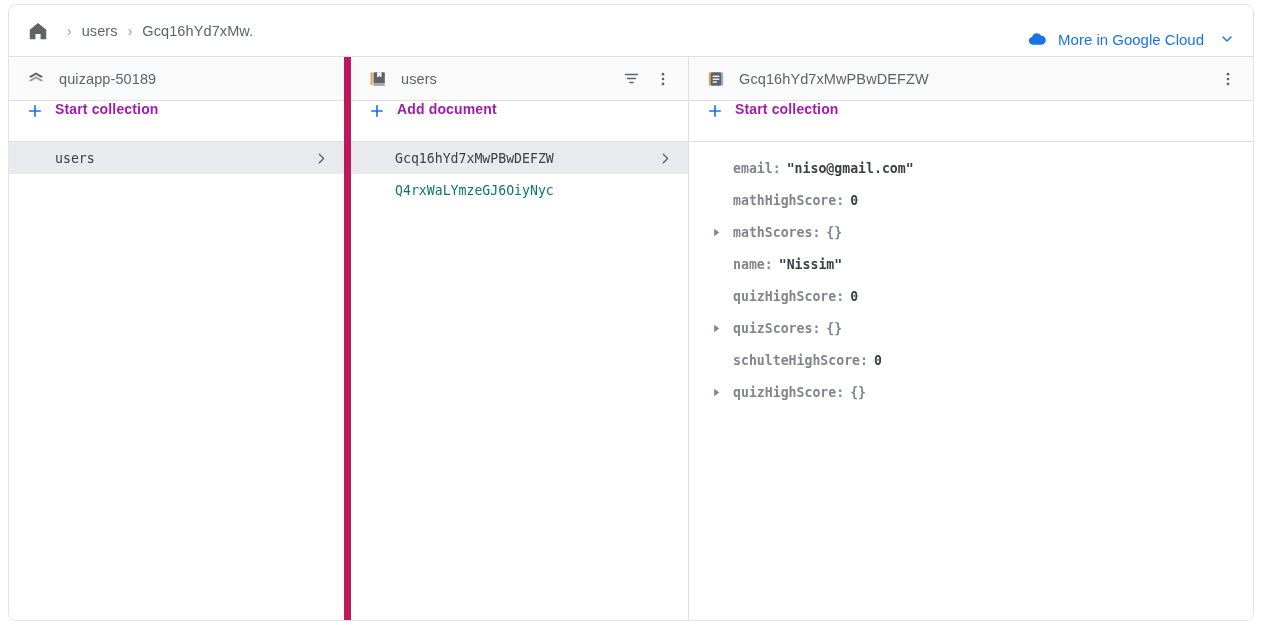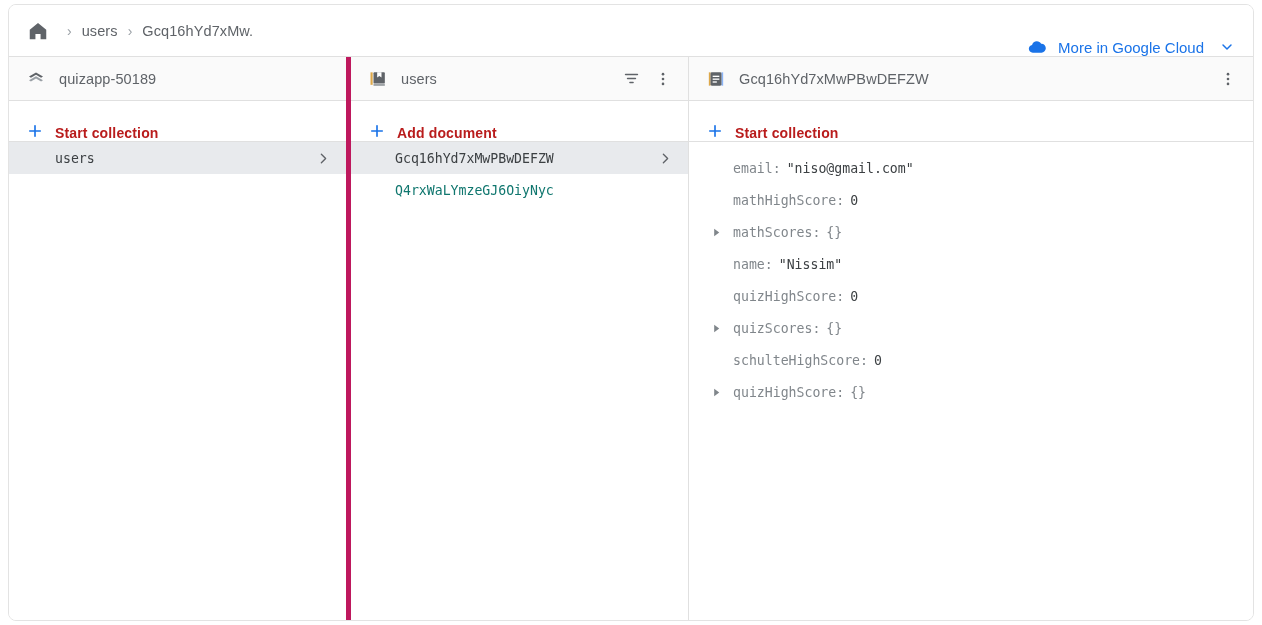--- a/index.html
+++ b/index.html
@@ -68,21 +68,21 @@
   }
   .crumb-text {
     color: #5f6368;
     font-size: 14.5px;
     letter-spacing: .1px;
   }
 
   .cloud-link {
     position: absolute;
     right: 18px;
-    top: 16px;
+    top: 8px;
     height: 52px;
     display: flex;
     align-items: center;
     gap: 9px;
     color: #1a73e8;
     font-size: 15px;
     cursor: pointer;
   }
   .cloud-link .chev {
     margin-left: 6px;
@@ -95,21 +95,21 @@
     display: flex;
     height: 564px;
     align-items: stretch;
   }
   .col {
     box-sizing: border-box;
     height: 100%;
     background: #ffffff;
     position: relative;
   }
-  .col-left   { width: 342px; border-right: 5px solid #be185d; }
+  .col-left   { width: 342px; border-right: 7px solid #be185d; }
   .col-mid    { width: 338px; border-right: 1px solid #e0e0e0; }
   .col-right  { flex: 1; }
 
   .panel-head {
     height: 44px;
     box-sizing: border-box;
     background: #fafafa;
     border-bottom: 1px solid #e0e0e0;
     display: flex;
     align-items: center;
@@ -147,23 +147,23 @@
     justify-content: center;
     border-radius: 50%;
     cursor: pointer;
   }
 
   .action-row {
     height: 41px;
     box-sizing: border-box;
     border-bottom: 1px solid #e0e0e0;
     display: flex;
-    align-items: flex-end;
+    align-items: flex-start;
     padding-left: 16px;
-    color: #b91c1c;
+    color: #a21caf;
     font-size: 14px;
     font-weight: 600;
     letter-spacing: .15px;
     cursor: pointer;
     background: #ffffff;
   }
   .action-row .plus {
     display: inline-flex;
     align-items: center;
     justify-content: center;
@@ -196,20 +196,21 @@
     display: inline-flex;
     align-items: center;
     color: #5f6368;
   }
   .col-left .doc-row { padding-left: 46px; }
   .col-mid  .doc-row { padding-left: 44px; }
 
   
   .fields {
     padding-top: 10px;
+    font-weight: bold;
   }
   .field-row {
     display: flex;
     align-items: center;
     height: 32px;
     padding-left: 22px;
     font-family: "DejaVu Sans Mono", "Liberation Mono", monospace;
     font-size: 13.2px;
     white-space: nowrap;
   }

